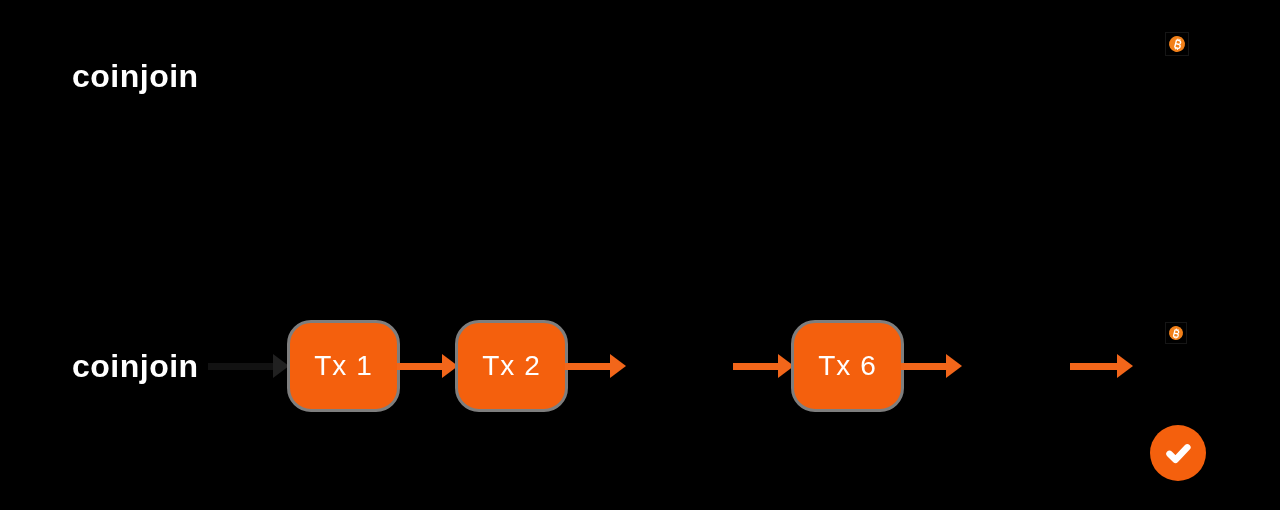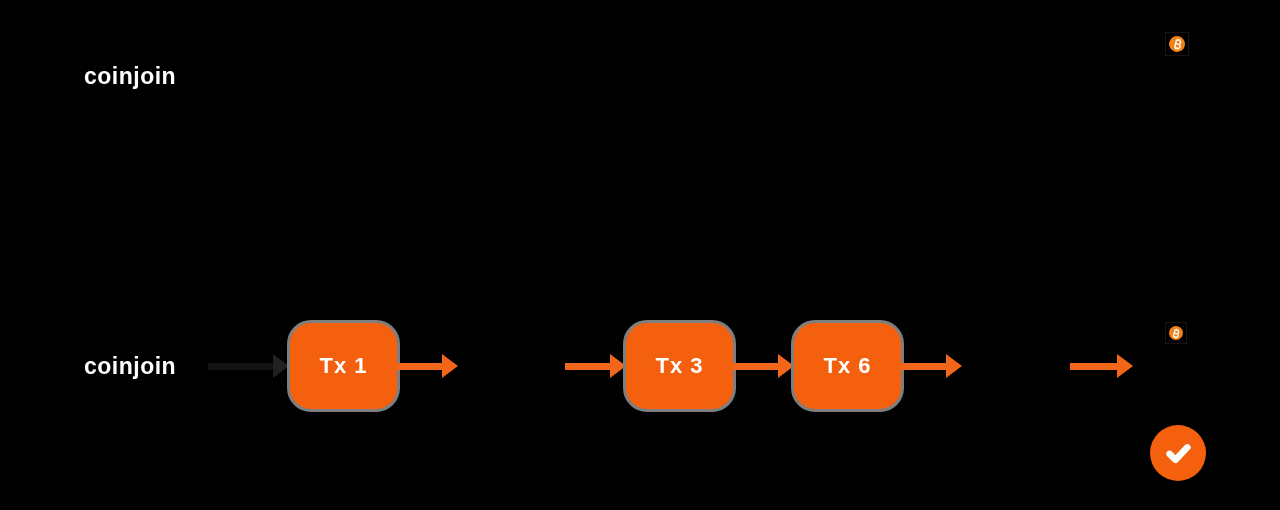--- a/index.html
+++ b/index.html
@@ -8,23 +8,23 @@
     width: 1280px;
     height: 510px;
     background: #000000;
     overflow: hidden;
     font-family: "Liberation Sans", sans-serif;
   }
 
   
   .coinjoin-label {
     position: absolute;
-    left: 84px;
+    left: 72px;
     color: #ffffff;
-    font-size: 23px;
+    font-size: 32px;
     font-weight: 800;
     letter-spacing: 0.5px;
     line-height: 28px;
     white-space: nowrap;
   }
   .coinjoin-label.top { top: 62px; }
   .coinjoin-label.mid { top: 352px; }
 
   
   .tx-box {
@@ -35,22 +35,22 @@
     box-sizing: border-box;
     background: #F4600D;
     border: 3px solid #7E7E7E;
     border-radius: 24px;
     display: flex;
     align-items: center;
     justify-content: center;
   }
   .tx-box .tx-label {
     color: #ffffff;
-    font-size: 22px;
-    font-weight: 700;
+    font-size: 28px;
+    font-weight: 400;
     letter-spacing: 1px;
     white-space: nowrap;
   }
   .tx-1 { left: 287px; }
   .tx-2 { left: 455px; }
   .tx-3 { left: 623px; }
   .tx-4 { left: 791px; }
   .tx-5 { left: 959px; }
 
   
@@ -141,28 +141,28 @@
   </div>
 
   <div class="tx-box tx-1">
     <span class="tx-label">Tx 1</span>
   </div>
   <div class="arrow arrow-1">
     <div class="shaft"></div>
     <div class="head"></div>
   </div>
 
+  <div class="tx-box tx-2">
+    <span class="tx-label">Tx 2</span>
+  </div>
   <div class="arrow arrow-2">
     <div class="shaft"></div>
     <div class="head"></div>
   </div>
 
-  <div class="tx-box tx-3">
-    <span class="tx-label">Tx 3</span>
-  </div>
   <div class="arrow arrow-3">
     <div class="shaft"></div>
     <div class="head"></div>
   </div>
 
   <div class="tx-box tx-4">
     <span class="tx-label">Tx 6</span>
   </div>
   <div class="arrow arrow-4">
     <div class="shaft"></div>

